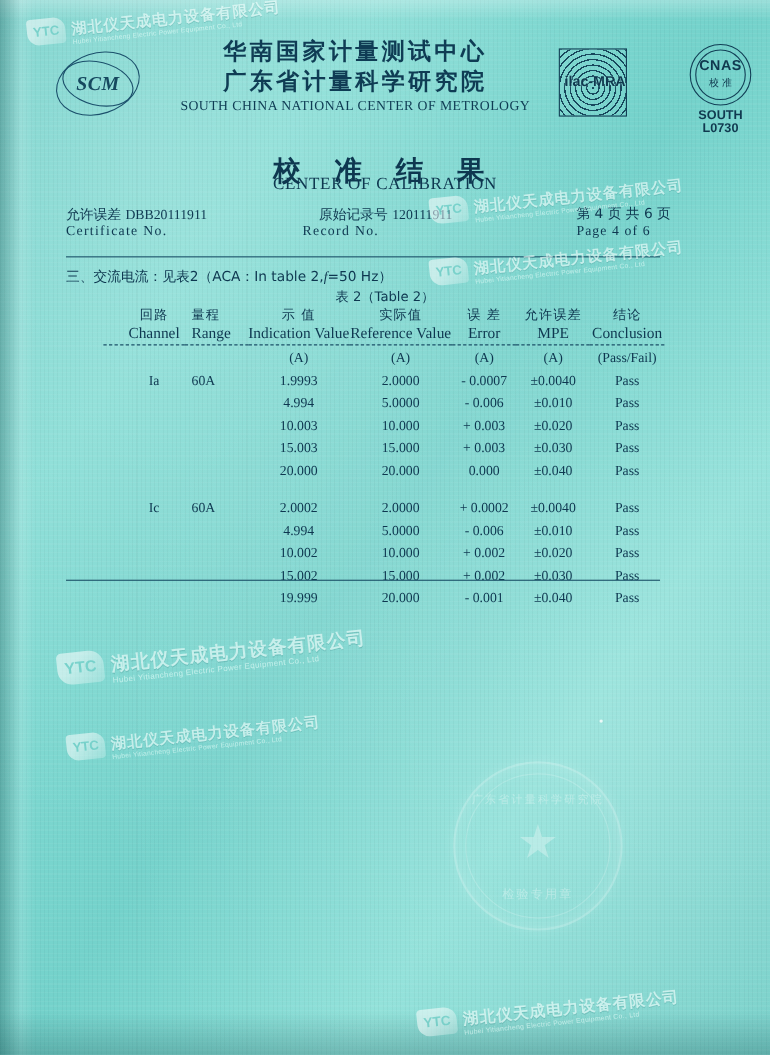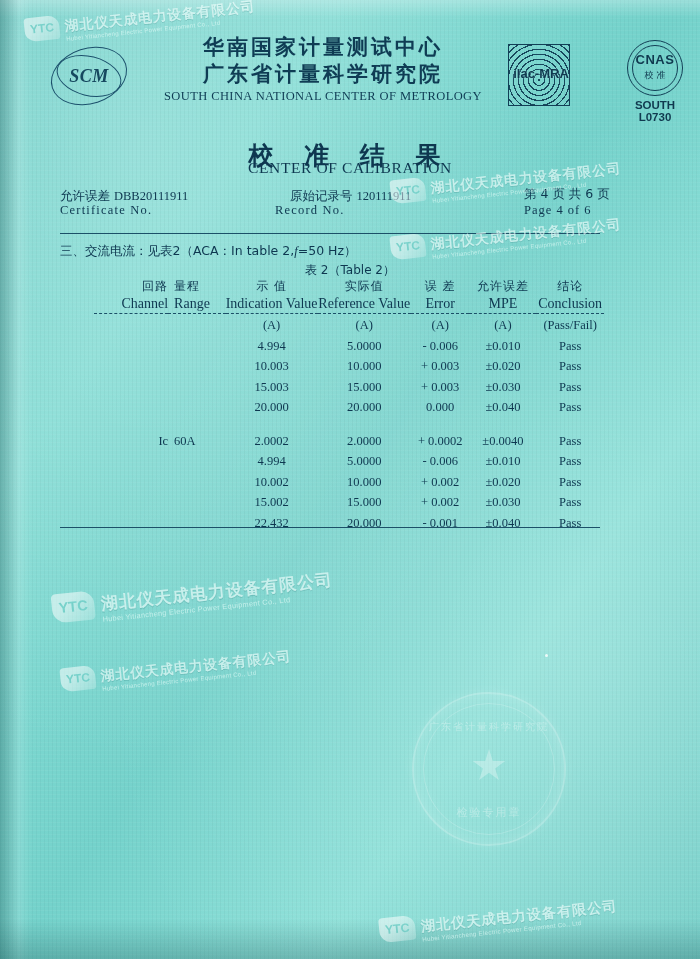--- a/index.html
+++ b/index.html
@@ -280,21 +280,21 @@
   .tbl .unit {
     font-family: "Liberation Serif", serif;
     font-size: 12.5px;
     height: 22px;
   }
   .tbl .cell {
     font-family: "Liberation Serif", serif;
     font-size: 12.5px;
     height: 20.5px;
   }
-  .tbl .c-ch { width: 72px; text-align: right; padding-left: 18px; }
+  .tbl .c-ch { width: 72px; text-align: center; padding-left: 18px; }
   .tbl .c-rg { width: 78px; text-align: left; padding-left: 6px; }
   .tbl .c-iv { width: 92px; }
   .tbl .c-rv { width: 96px; }
   .tbl .c-er { width: 82px; }
   .tbl .c-mp { width: 92px; }
   .tbl .c-co { width: 74px; }
   .tbl tr.dashed-under td {
     border-bottom: 1px dashed #1b5068;
   }
   .tbl tr.gap td { height: 13px; }
@@ -482,20 +482,29 @@
       <tr>
         <td class="unit c-ch"></td>
         <td class="unit c-rg"></td>
         <td class="unit c-iv">(A)</td>
         <td class="unit c-rv">(A)</td>
         <td class="unit c-er">(A)</td>
         <td class="unit c-mp">(A)</td>
         <td class="unit c-co">(Pass/Fail)</td>
       </tr>
 
+    <tr>
+          <td class="cell c-ch">Ia</td>
+          <td class="cell c-rg">60A</td>
+          <td class="cell c-iv">1.9993</td>
+          <td class="cell c-rv">2.0000</td>
+          <td class="cell c-er">- 0.0007</td>
+          <td class="cell c-mp">±0.0040</td>
+          <td class="cell c-co">Pass</td>
+        </tr>
         <tr>
           <td class="cell c-ch"></td>
           <td class="cell c-rg"></td>
           <td class="cell c-iv">4.994</td>
           <td class="cell c-rv">5.0000</td>
           <td class="cell c-er">- 0.006</td>
           <td class="cell c-mp">±0.010</td>
           <td class="cell c-co">Pass</td>
         </tr>
         <tr>
@@ -560,21 +569,21 @@
           <td class="cell c-rg"></td>
           <td class="cell c-iv">15.002</td>
           <td class="cell c-rv">15.000</td>
           <td class="cell c-er">+ 0.002</td>
           <td class="cell c-mp">±0.030</td>
           <td class="cell c-co">Pass</td>
         </tr>
         <tr>
           <td class="cell c-ch"></td>
           <td class="cell c-rg"></td>
-          <td class="cell c-iv">22.432</td>
+          <td class="cell c-iv">19.999</td>
           <td class="cell c-rv">20.000</td>
           <td class="cell c-er">- 0.001</td>
           <td class="cell c-mp">±0.040</td>
           <td class="cell c-co">Pass</td>
         </tr>
       </tbody>
   </table>
 
   <div class="rule rule-bottom"></div>
 

